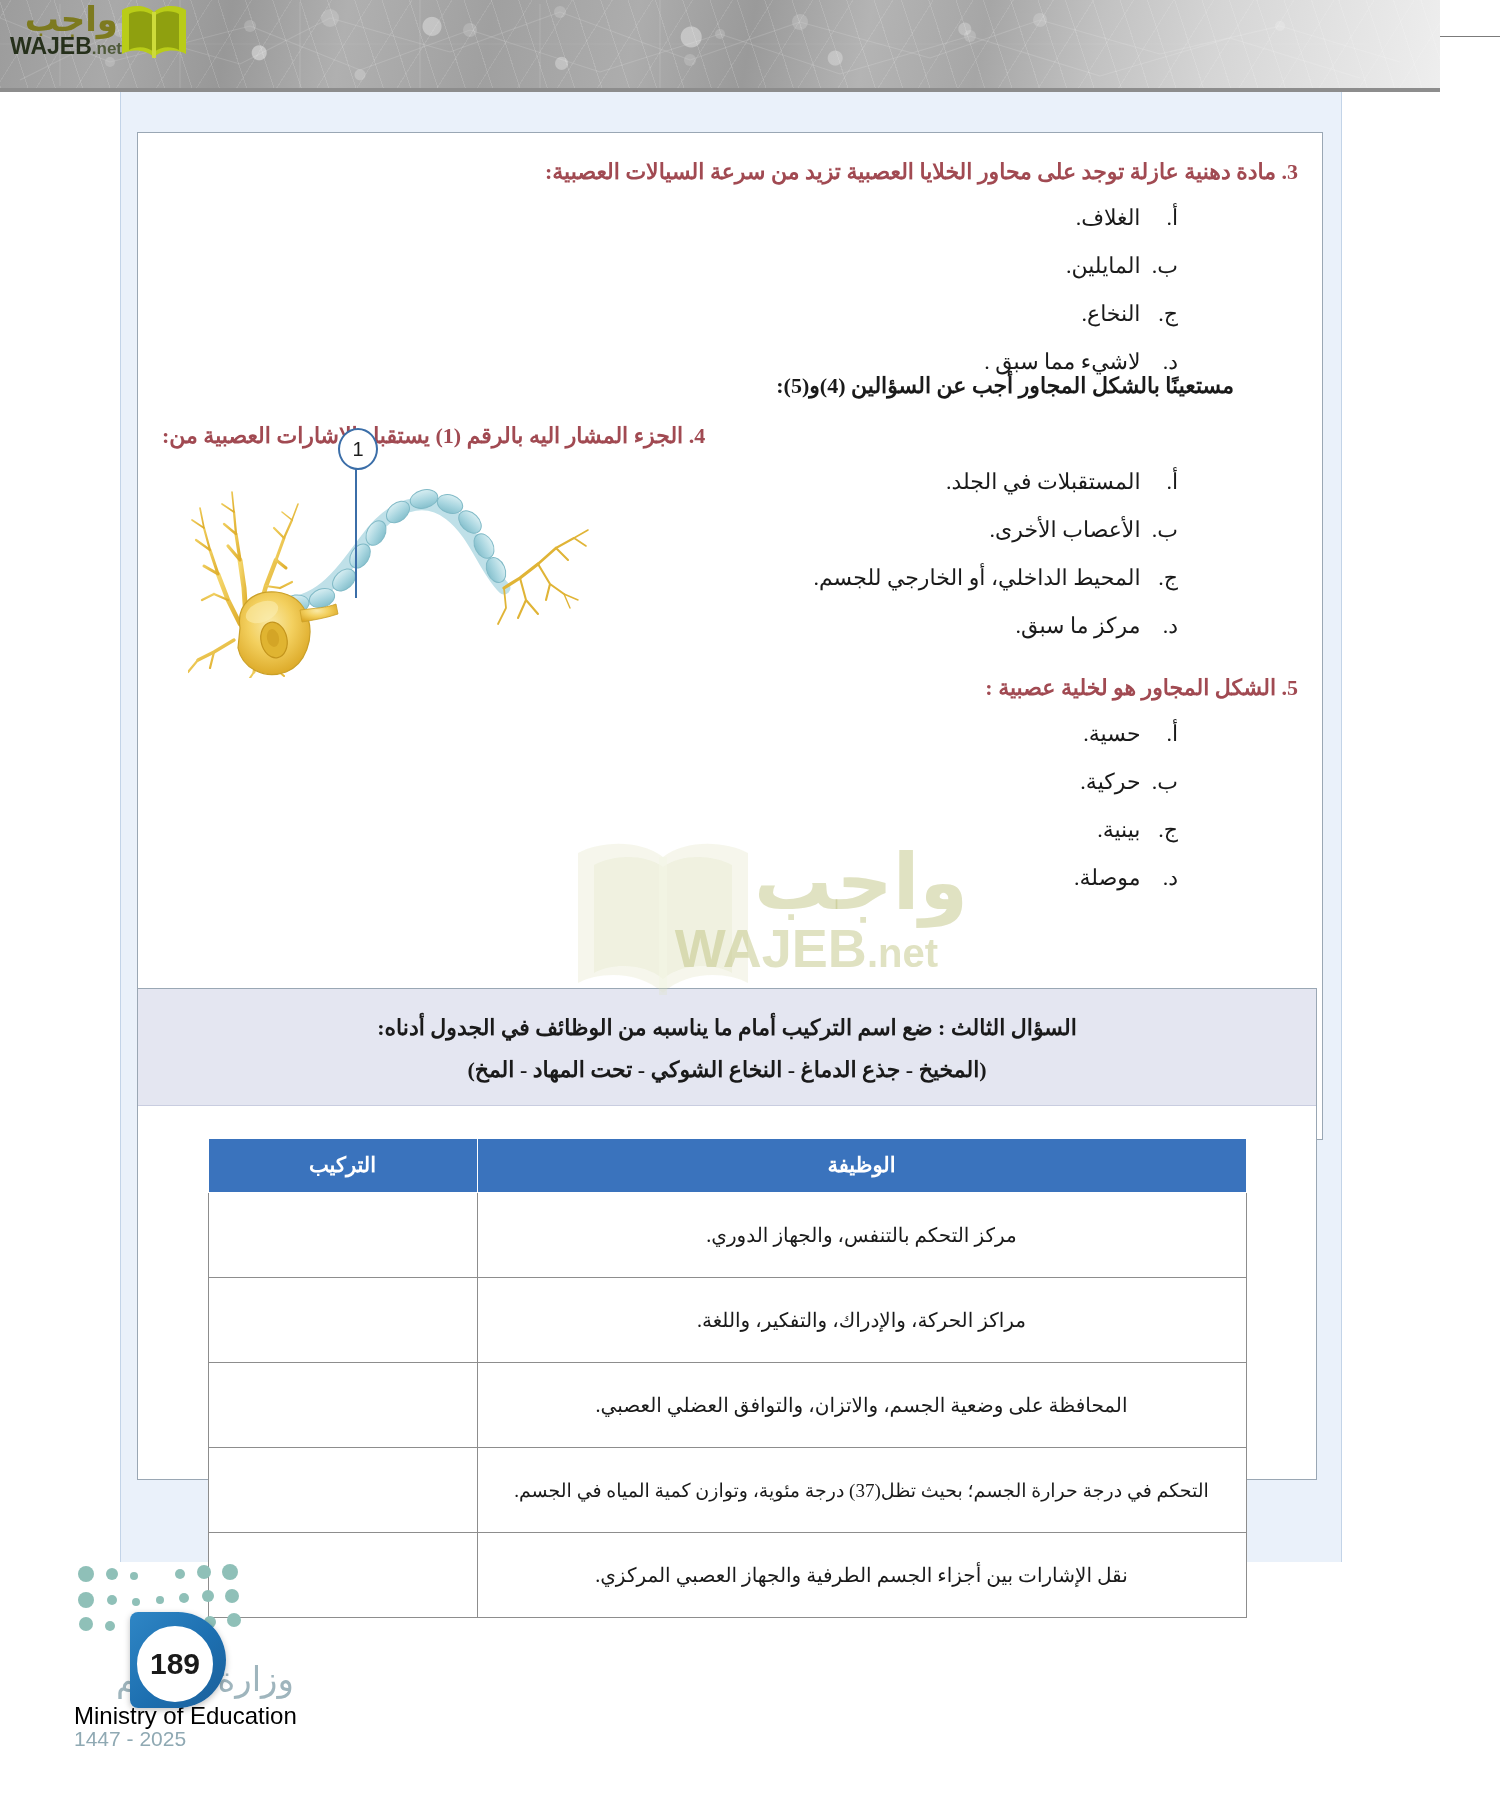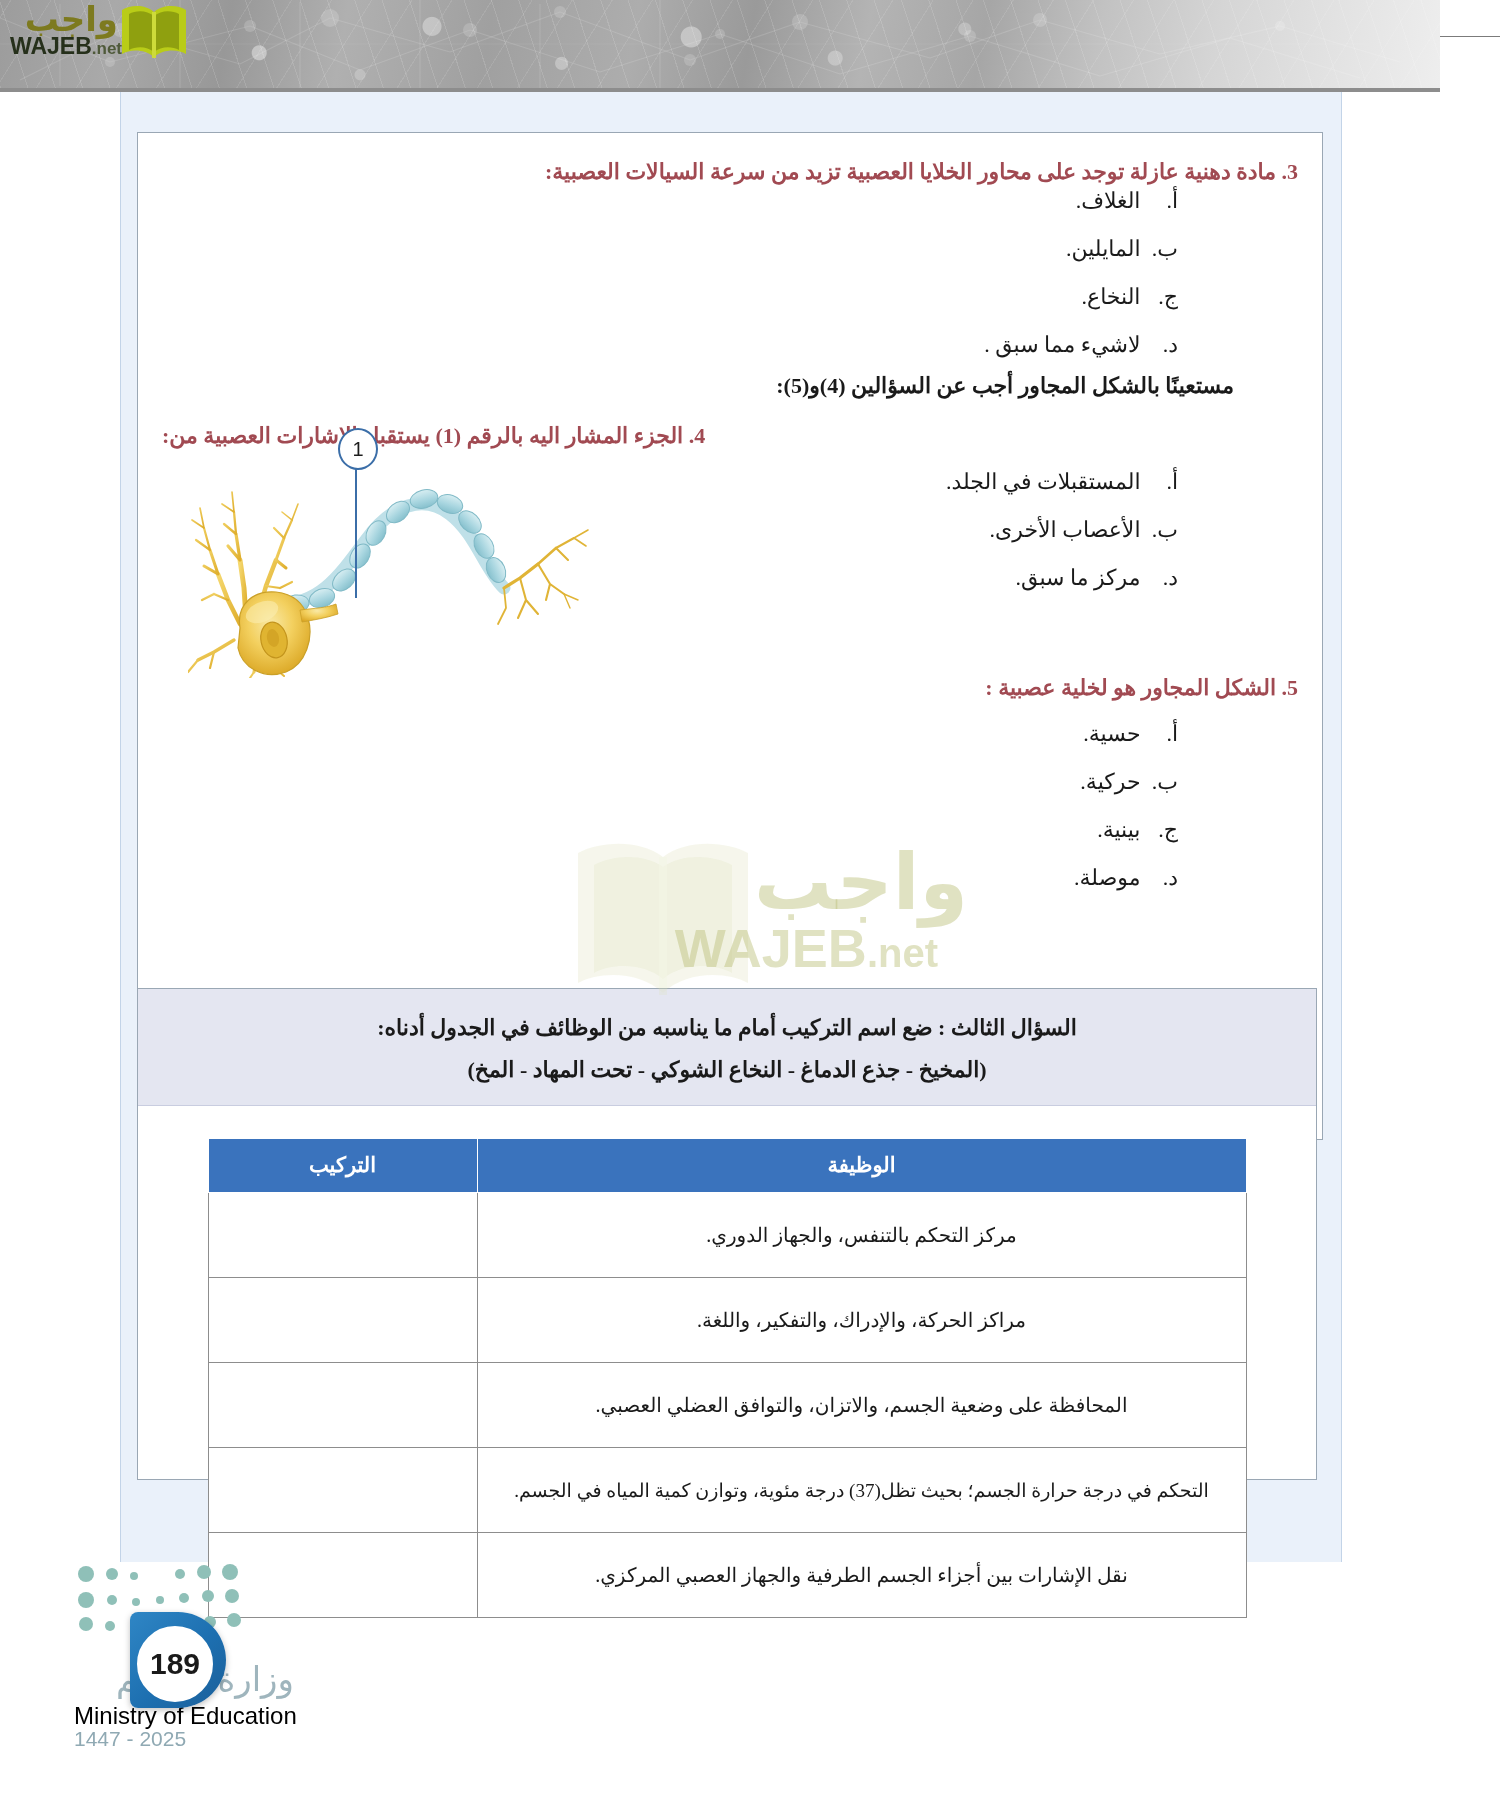--- a/index.html
+++ b/index.html
@@ -326,21 +326,21 @@
     <rect x="34" y="10" width="4" height="46" fill="#cddb3a"></rect>
   </svg>
 </div>
 
 <div class="page-sheet">
 
   <div class="mcq-panel">
 
     <div class="q-block" style="top:26px; right:24px; left:24px;">
       <div class="q-stem" style="text-align:right;">3. مادة دهنية عازلة توجد على محاور الخلايا العصبية تزيد من سرعة السيالات العصبية:</div>
-      <div class="opt" style="margin-top:3px; padding-right:120px;">
+      <div class="opt" style="margin-top:20px; padding-right:120px;">
         <span class="ltr">أ.</span>
         <span>الغلاف.</span>
       </div>
       <div class="opt" style="text-align:right; margin-top:22px; padding-right:120px;">
         <span class="ltr">ب.</span>
         <span>المايلين.</span>
       </div>
       <div class="opt" style="text-align:right; margin-top:22px; padding-right:120px;">
         <span class="ltr">ج.</span>
         <span>النخاع.</span>
@@ -357,20 +357,24 @@
 
     <div class="q-block" style="top:290px; right:24px; left:24px;">
       <div class="q-stem" style="text-align:left;font-family:Liberation Serif, serif;">4. الجزء المشار اليه بالرقم (1) يستقبل الإشارات العصبية من:</div>
       <div class="opt" style="text-align:right; margin-top:20px; padding-right:120px;">
         <span class="ltr">أ.</span>
         <span>المستقبلات في الجلد.</span>
       </div>
       <div class="opt" style="text-align:right; margin-top:22px; padding-right:120px;">
         <span class="ltr">ب.</span>
         <span>الأعصاب الأخرى.</span>
+      </div>
+      <div class="opt" style="text-align:right; margin-top:22px; padding-right:120px;">
+        <span class="ltr">ج.</span>
+        <span>المحيط الداخلي، أو الخارجي للجسم.</span>
       </div>
       <div class="opt" style="text-align:right; margin-top:22px; padding-right:120px;">
         <span class="ltr">د.</span>
         <span>مركز ما سبق.</span>
       </div>
     </div>
 
     <div class="q-block" style="top:542px; right:24px; left:24px;">
       <div class="q-stem" style="text-align:right;">5. الشكل المجاور هو لخلية عصبية :</div>
       <div class="opt" style="text-align:right; margin-top:20px; padding-right:120px;">

